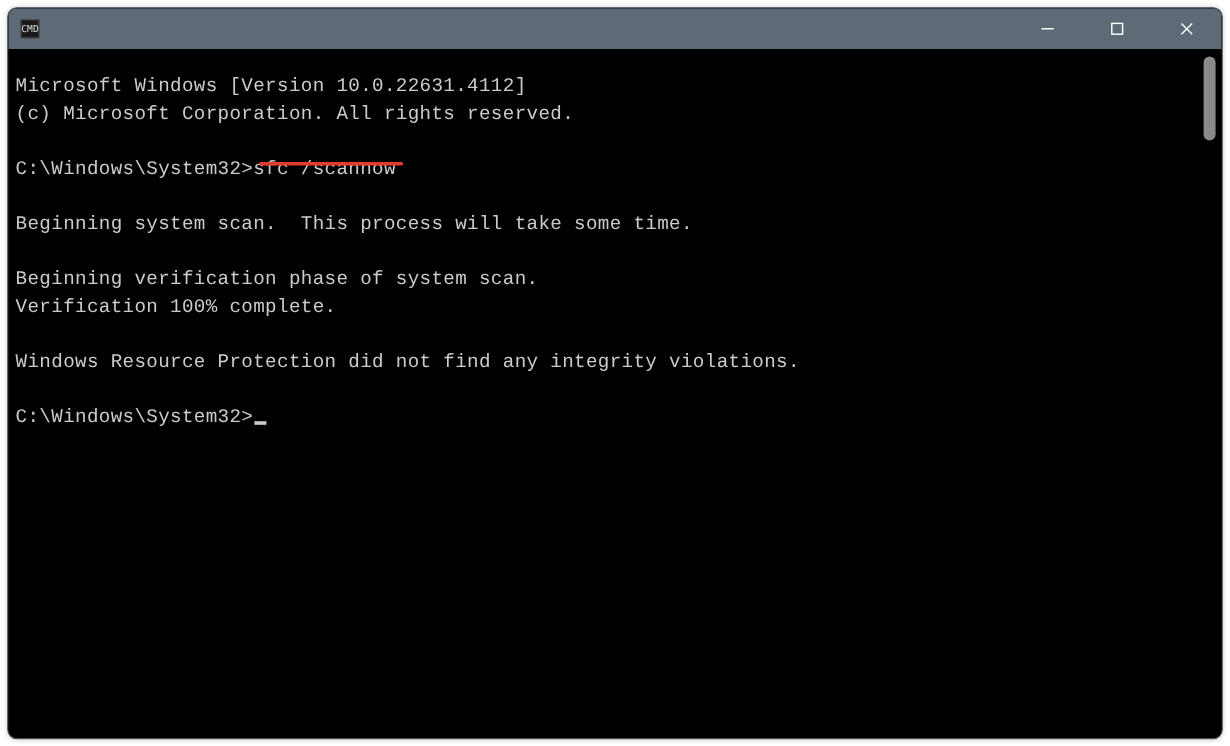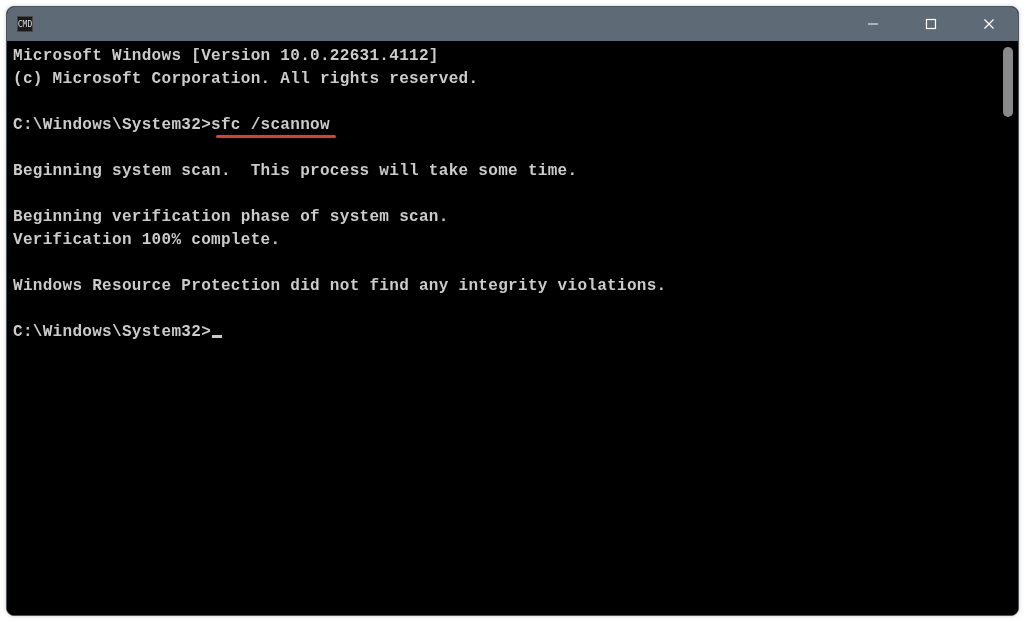--- a/index.html
+++ b/index.html
@@ -33,22 +33,21 @@
   .titlebar .spacer { flex: 1 1 auto; }
   .win-btn {
     width: 58px; height: 34px;
     display: flex; align-items: center; justify-content: center;
     color: #ffffff;
   }
   .win-btn svg { display:block; }
   .client {
     position: absolute; left: 0; top: 34px; right: 0; bottom: 0;
     background: #000000;
-    padding: 4px 6px 6px 6px;
-    font-weight: bold;
+    padding: 20px 6px 6px 6px;
   }
   .console {
     font-family: Consolas, "Courier New", monospace;
     font-size: 16px;
     line-height: 23px;
     letter-spacing: 0.3px;
     color: #cbcbcb;
     white-space: pre;
   }
   .underline-red {

